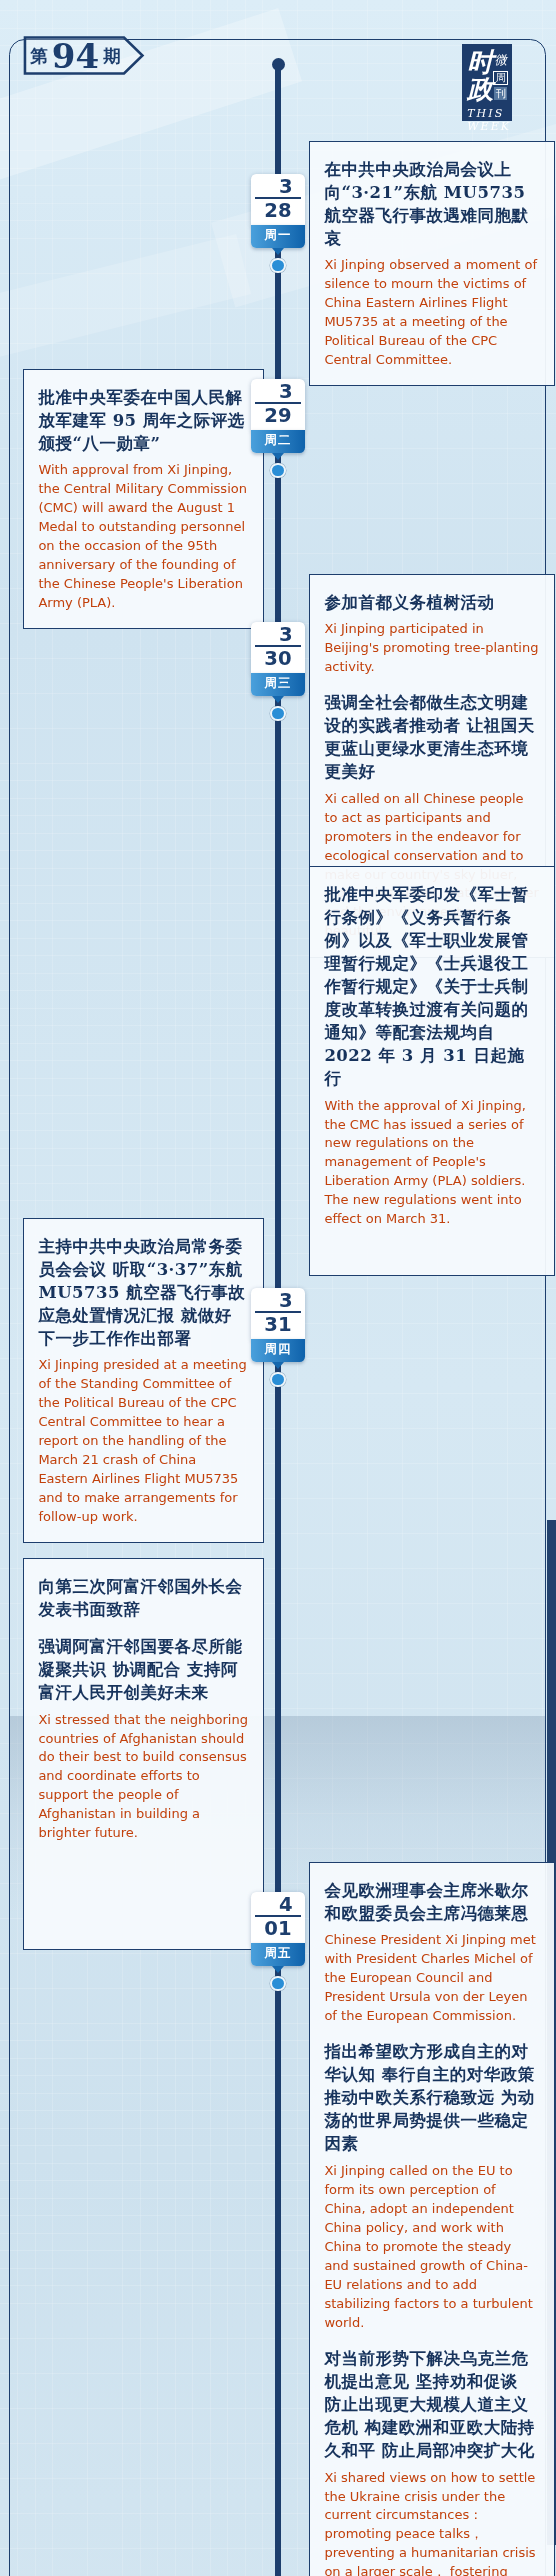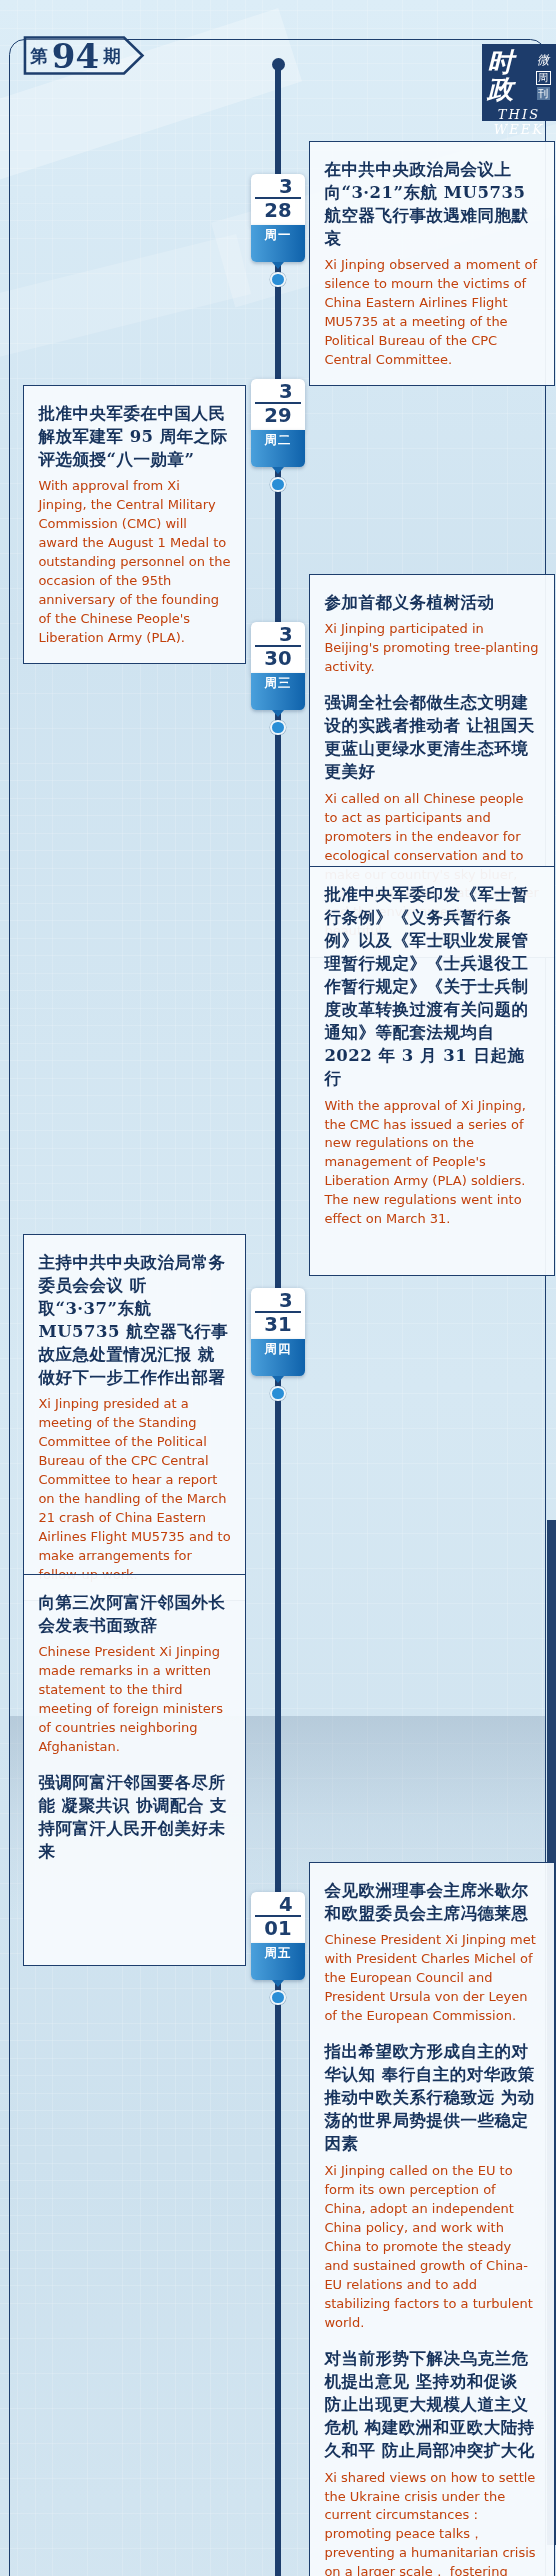--- a/index.html
+++ b/index.html
@@ -18,55 +18,55 @@
   .sidestrip{position:absolute;z-index:0;background:#23426e;}
   .page-border{position:absolute;left:9.3px;top:39px;width:537px;height:3407px;border:1.5px solid #1d3e6d;
     border-radius:15.5px;box-sizing:border-box;z-index:1;}
   
   .badge{position:absolute;left:23px;top:36px;width:124px;height:39px;z-index:3;}
   .badge .btxt{position:absolute;left:0;top:0;width:105px;height:39px;display:flex;align-items:center;
     justify-content:center;gap:4.1px;color:#1d3e6d;font-family:"DejaVu Serif","Liberation Serif",serif;}
   .badge .small{font-size:17.5px;font-weight:600;}
   .badge .num{font-size:34px;font-weight:bold;line-height:1;}
   
-  .logo{position:absolute;left:482px;top:44px;width:74px;height:77px;background:#1d3c6b;z-index:3;
+  .logo{position:absolute;left:462px;top:44px;width:50px;height:77px;background:#1d3c6b;z-index:3;
     color:#fff;box-sizing:border-box;padding:5.2px 5.2px 3.1px;}
   .logo .row{display:flex;justify-content:space-between;}
   .logo .main{font-family:"DejaVu Serif","Liberation Serif",serif;font-style:italic;font-weight:bold;
     font-size:26px;line-height:1.02;width:1.1em;word-break:break-all;}
   .logo .subcol{display:flex;flex-direction:column;align-items:center;gap:1.5px;margin-top:3.1px;}
   .logo .s1{font-family:"DejaVu Serif",serif;font-style:italic;font-size:12.4px;}
   .logo .s2{font-size:10.3px;border:0.5px solid #fff;padding:0.5px 1.5px;line-height:1.1;}
   .logo .s3{font-size:10.3px;background:#56779f;padding:1px 1.5px;line-height:1.1;}
-  .logo .caption{font-family:"DejaVu Serif",serif;font-style:italic;font-size:13px;letter-spacing:2.1px;
-    text-align:center;margin-top:5.2px;}
+  .logo .caption{font-family:"DejaVu Serif",serif;font-style:italic;font-size:11px;letter-spacing:2.1px;
+    text-align:left;margin-top:5.2px;}
   
   .tl-line{position:absolute;left:275px;top:64px;width:6.2px;height:3204px;background:#1d3e6d;
     border-radius:3.1px;z-index:1;}
   .tl-topdot{position:absolute;left:272px;top:58px;width:13.4px;height:13.4px;border-radius:50%;
     background:#1d3e6d;z-index:2;}
   
   .marker{position:absolute;left:278px;transform:translateX(-50%);width:54px;text-align:center;z-index:3;
     font-family:"DejaVu Sans","Liberation Sans",sans-serif;}
   .m-box{background:#fff;border-radius:5.2px 5.2px 0 0;padding:2.6px 4.1px 3.1px;
     box-shadow:0 1.5px 4.1px rgba(20,50,90,.28);}
   .m-month{font-size:19.6px;font-weight:bold;color:#1d3e6d;line-height:1.05;text-align:right;
     padding-right:8.2px;border-bottom:2.1px solid #1d3e6d;}
   .m-day{font-size:19.6px;font-weight:bold;color:#1d3e6d;line-height:1.1;padding-top:1px;}
-  .m-week{height:37px;line-height:19.6px;color:#fff;font-size:12.4px;font-weight:600;letter-spacing:1px;
+  .m-week{height:23px;line-height:19.6px;color:#fff;font-size:12.4px;font-weight:600;letter-spacing:1px;
     background:linear-gradient(90deg,#4aa0dc,#0f62ab);border-radius:0 0 5.2px 5.2px;
     box-shadow:0 1.5px 3.1px rgba(20,50,90,.25);}
   .m-arrow{width:0;height:0;margin:0 auto;border-left:6.2px solid transparent;
     border-right:6.2px solid transparent;border-top:7.7px solid #1668ae;}
   .m-dot{width:11.3px;height:11.3px;border-radius:50%;background:#2a8ed6;border:2.1px solid #edf5fb;
     margin:3.1px auto 0;box-shadow:0 0 0 0.5px rgba(30,70,110,.35);}
   
   .card{position:absolute;box-sizing:border-box;background:rgba(246,250,253,.95);
     border:1px solid #1d3e6d;padding:15.5px 14.4px;z-index:2;}
-  .card.left{left:23px;width:223px;margin-top:16px;}
+  .card.left{left:23px;width:241px;}
   .card.right{left:309px;width:246px;}
   .sec + .sec{margin-top:14.4px;}
   .zh{font-family:"DejaVu Serif","Liberation Serif",serif;font-size:16.5px;font-weight:700;
     color:#17335c;line-height:1.4;letter-spacing:0.5px;}
   .en{font-size:13px;color:#c2410c;line-height:1.46;margin-top:6.2px;}
 </style>
 </head>
 <body>
 
 <div class="poster">
@@ -187,24 +187,24 @@
   <div class="card left" style="top:1218px;min-height:240px">
     <div class="sec">
         <div class="zh">主持中共中央政治局常务委员会会议 听取“3·37”东航 MU5735 航空器飞行事故应急处置情况汇报 就做好下一步工作作出部署</div>
       <div class="en">Xi Jinping presided at a meeting of the Standing Committee of the Political Bureau of the CPC Central Committee to hear a report on the handling of the March 21 crash of China Eastern Airlines Flight MU5735 and to make arrangements for follow-up work.</div>
       </div>
   </div>
 
   <div class="card left" style="top:1558px;min-height:392px">
     <div class="sec">
         <div class="zh">向第三次阿富汗邻国外长会发表书面致辞</div>
-      <div class="en">Chinese President Xi Jinping made remarks in a written statement to the third meeting of foreign ministers of countries neighboring Afghanistan.</div>
       </div>
     <div class="sec">
         <div class="zh">强调阿富汗邻国要各尽所能 凝聚共识 协调配合 支持阿富汗人民开创美好未来</div>
+      <div class="en">Xi stressed that the neighboring countries of Afghanistan should do their best to build consensus and coordinate efforts to support the people of Afghanistan in building a brighter future.</div>
       </div>
   </div>
 
   <div class="card right" style="top:1862px;min-height:757px">
     <div class="sec">
         <div class="zh">会见欧洲理事会主席米歇尔和欧盟委员会主席冯德莱恩</div>
       <div class="en">Chinese President Xi Jinping met with President Charles Michel of the European Council and President Ursula von der Leyen of the European Commission.</div>
       </div>
     <div class="sec">
         <div class="zh">指出希望欧方形成自主的对华认知 奉行自主的对华政策 推动中欧关系行稳致远 为动荡的世界局势提供一些稳定因素</div>

